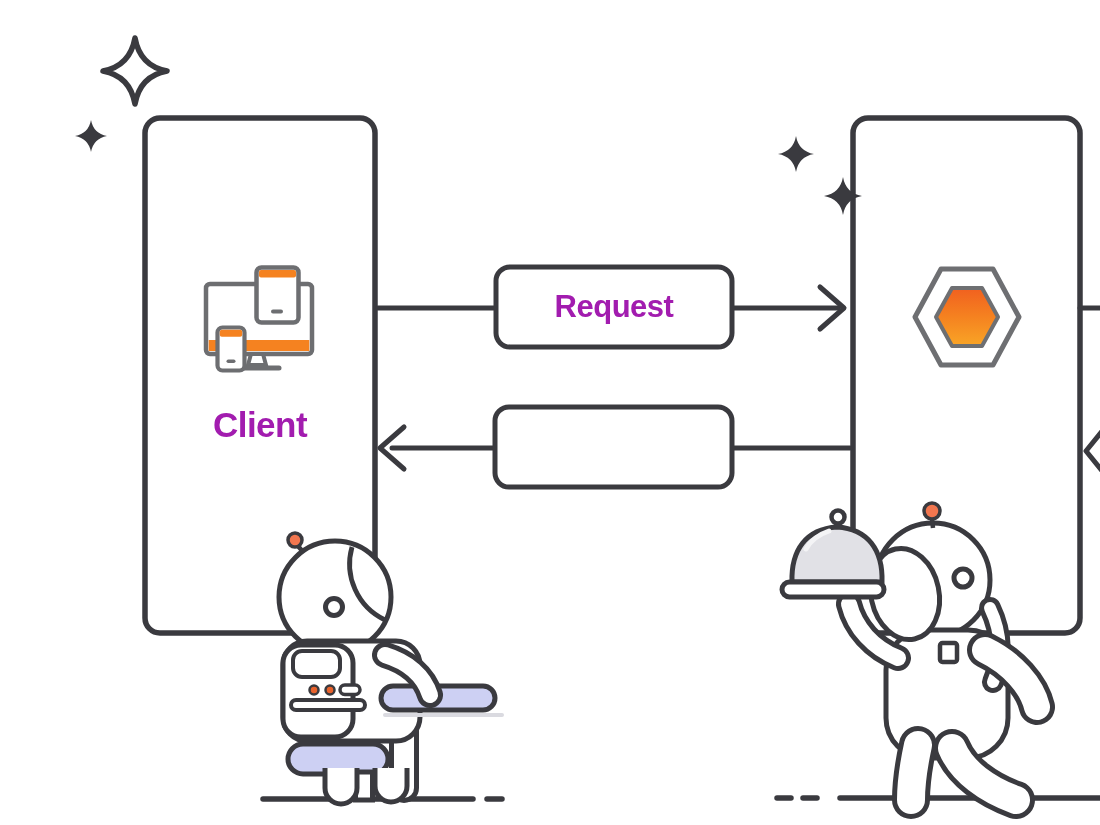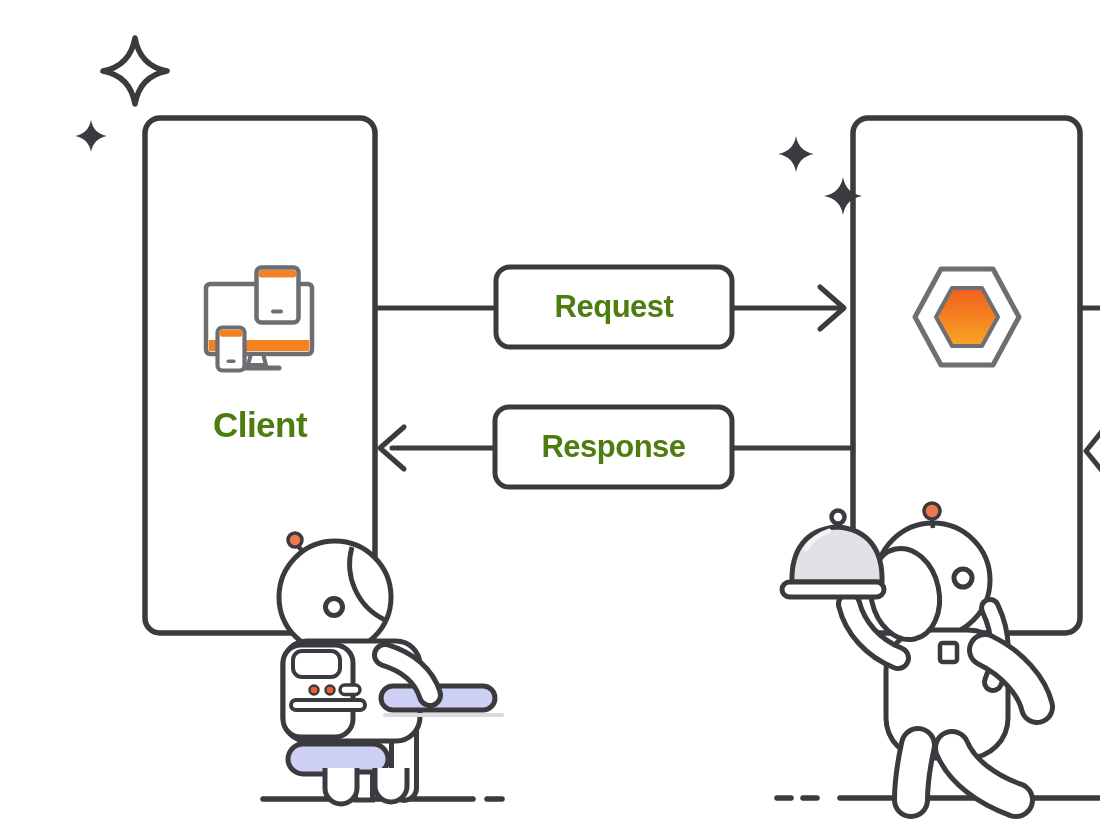--- a/index.html
+++ b/index.html
@@ -2,21 +2,21 @@
 <html><head>
 <meta charset="utf-8">
 <style>
   html,body{margin:0;padding:0;background:#ffffff;}
   .stage{
     position:relative;width:1100px;height:825px;background:#ffffff;overflow:hidden;
     font-family:"Liberation Sans", sans-serif;
   }
   .stage svg{position:absolute;left:0;top:0;}
   .label{
-    position:absolute;color:#4d7c0f;font-weight:700;text-align:center;
+    position:absolute;color:#a21caf;font-weight:700;text-align:center;
     letter-spacing:-0.5px;user-select:none;
   }
   .box-label{width:230px;top:402px;font-size:35px;line-height:46px;}
   #client-label{left:145px;}
   #api-label{left:851px;width:229px;}
   .pill-label{font-size:31px;}
   #request-label{left:496px;top:267px;width:236px;line-height:80px;}
   #response-label{left:495px;top:407px;width:237px;line-height:80px;}
 </style>
 </head>
@@ -141,15 +141,14 @@
 
     <circle cx="838" cy="517" r="6.5" fill="#fff" stroke="#3A3A3F" stroke-width="4.5"></circle>
     <path d="M792,582 C791,550 806,529 837,527 C868,529 883,550 882,582 Z" fill="#E1E1E6" stroke="#3A3A3F" stroke-width="5"></path>
     <path d="M806,549 C811,540 820,534 829,531" stroke="#F4F4F6" stroke-width="5" fill="none" stroke-linecap="round"></path>
     <rect x="782" y="582" width="102" height="15" rx="7.5" fill="#fff" stroke="#3A3A3F" stroke-width="5"></rect>
   </g>
 </svg>
 
 <div id="client-label" class="label box-label">Client</div>
 <div id="request-label" class="label pill-label">Request</div>
-<div id="response-label" class="label pill-label">Response</div>
 
 </div>
 
 </body></html>

